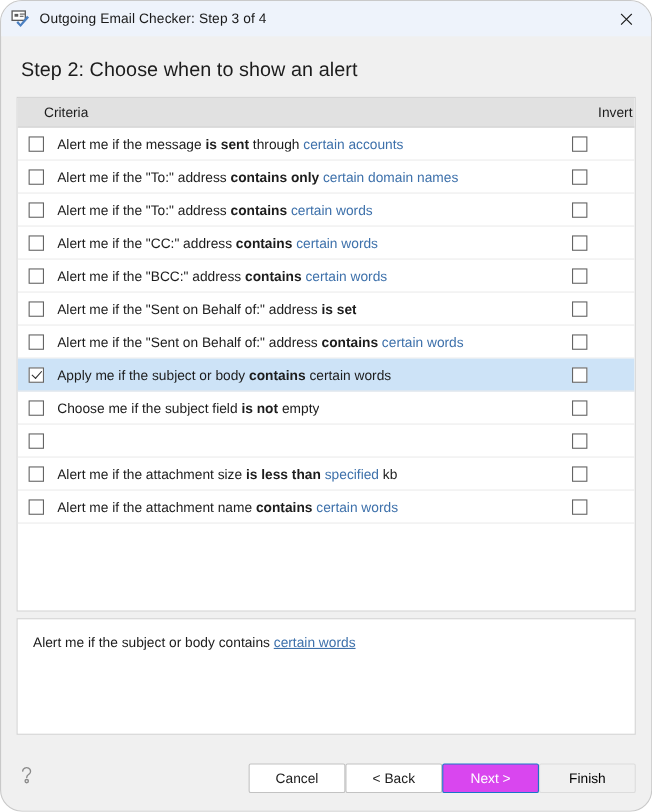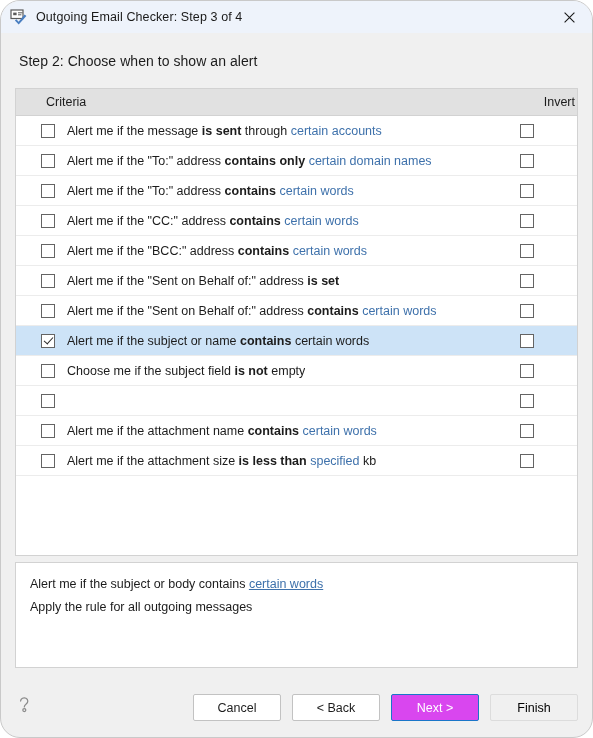--- a/index.html
+++ b/index.html
@@ -51,21 +51,21 @@
     width: 46px; height: 32px;
     display: flex;
     align-items: center;
     justify-content: center;
     cursor: default;
   }
   #close-btn svg { display: block; }
 
   
   #heading {
-    font-size: 14px;
+    font-size: 18px;
     color: #1c1c1c;
     padding: 20px 0 0 18px;
     height: 55px;
     min-height: 55px;
     letter-spacing: 0.05px;
   }
 
   
   #list-panel {
     margin: 0 14px 0 14px;
@@ -82,22 +82,21 @@
     align-items: center;
     height: 27px;
     min-height: 27px;
     background: #e1e1e1;
     border-bottom: 1px solid #d2d2d2;
     font-size: 12.5px;
     color: #1c1c1c;
   }
   #list-header .col-criteria {
     flex: 1 1 auto;
-    padding-left: 6px;
-    margin-left: 24px;
+    padding-left: 24px;
   }
   #list-header .col-invert {
     flex: 0 0 82px;
     padding-right: 2px;
     text-align: right;
   }
   #rows {
     flex: 1 1 auto;
     overflow: hidden;
   }
@@ -110,21 +109,21 @@
     color: #1c1c1c;
     cursor: default;
   }
   .row.selected {
     background: #cde3f7;
   }
   .row .cell-left {
     flex: 1 1 auto;
     display: flex;
     align-items: center;
-    padding-left: 25px;
+    padding-left: 10px;
     min-width: 0;
   }
   .row .cell-right {
     flex: 0 0 82px;
     display: flex;
     align-items: center;
     justify-content: center;
     padding-right: 18px;
   }
   .row-label {
@@ -189,21 +188,21 @@
     display: flex;
     align-items: center;
     justify-content: center;
     cursor: default;
   }
   #buttons {
     position: absolute;
     right: 14px;
     bottom: 16px;
     display: flex;
-    gap: 11px;
+    gap: 0;
   }
   .btn {
     width: 88px;
     height: 27px;
     font-size: 12.5px;
     font-family: "Liberation Sans", sans-serif;
     border: 1px solid #c2c2c2;
     background: #ffffff;
     color: #1c1c1c;
     border-radius: 2px;
@@ -312,21 +311,21 @@
             <span class="cb"></span>
             <span class="row-label"><span>Alert me if the "Sent on Behalf of:" address </span><b>contains</b><span> </span><span class="lnk">certain words</span></span>
           </div>
           <div class="cell-right">
             <span class="cb"></span>
           </div>
         </div>
         <div class="row selected">
           <div class="cell-left">
             <span class="cb checked"></span>
-            <span class="row-label"><span>Alert me if the subject or name </span><b>contains</b><span> certain words</span></span>
+            <span class="row-label"><span>Apply me if the subject or body </span><b>contains</b><span> certain words</span></span>
           </div>
           <div class="cell-right">
             <span class="cb"></span>
           </div>
         </div>
         <div class="row">
           <div class="cell-left">
             <span class="cb"></span>
             <span class="row-label"><span>Choose me if the subject field </span><b>is not</b><span> empty</span></span>
           </div>
@@ -338,41 +337,40 @@
           <div class="cell-left">
             <span class="cb"></span>
           </div>
           <div class="cell-right">
             <span class="cb"></span>
           </div>
         </div>
         <div class="row">
           <div class="cell-left">
             <span class="cb"></span>
+            <span class="row-label"><span>Alert me if the attachment size </span><b>is less than</b><span> </span><span class="lnk">specified</span><span> kb</span></span>
+          </div>
+          <div class="cell-right">
+            <span class="cb"></span>
+          </div>
+        </div>
+        <div class="row">
+          <div class="cell-left">
+            <span class="cb"></span>
             <span class="row-label"><span>Alert me if the attachment name </span><b>contains</b><span> </span><span class="lnk">certain words</span></span>
-          </div>
-          <div class="cell-right">
-            <span class="cb"></span>
-          </div>
-        </div>
-        <div class="row">
-          <div class="cell-left">
-            <span class="cb"></span>
-            <span class="row-label"><span>Alert me if the attachment size </span><b>is less than</b><span> </span><span class="lnk">specified</span><span> kb</span></span>
           </div>
           <div class="cell-right">
             <span class="cb"></span>
           </div>
         </div>
       </div>
   </div>
 
   <div id="summary-panel">
       <div class="summary-line"><span>Alert me if the subject or body contains </span><span class="lnk-u">certain words</span></div>
-      <div class="summary-line"><span>Apply the rule for all outgoing messages</span></div>
     </div>
 
   <div id="footer">
     <div id="help-btn">
       <svg width="19" height="19" viewBox="0 0 19 19">
         <path d="M5.6 6.0 a3.6 3.3 0 1 1 5.6 2.9 c-1.4 1.0 -1.9 1.6 -1.9 3.0" fill="none" stroke="#8a8a8a" stroke-width="1.25" stroke-linecap="round"></path>
         <circle cx="9.3" cy="15.1" r="1.5" fill="none" stroke="#8a8a8a" stroke-width="1.25"></circle>
       </svg>
     </div>
     <div id="buttons">

